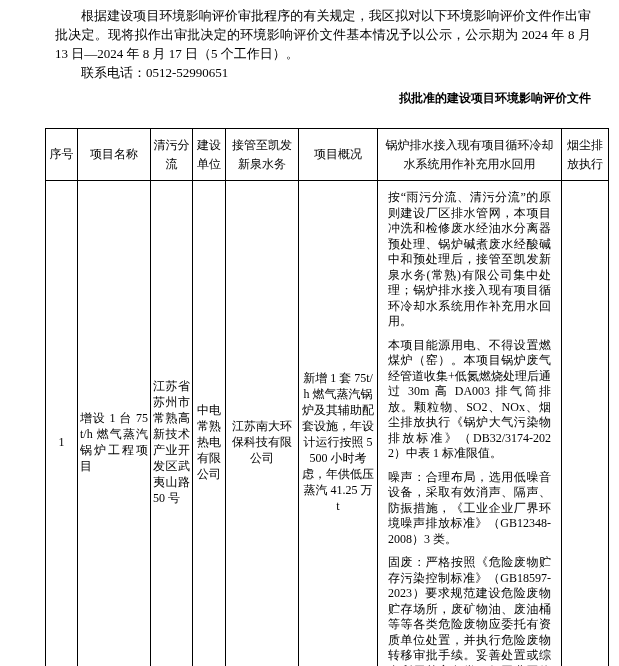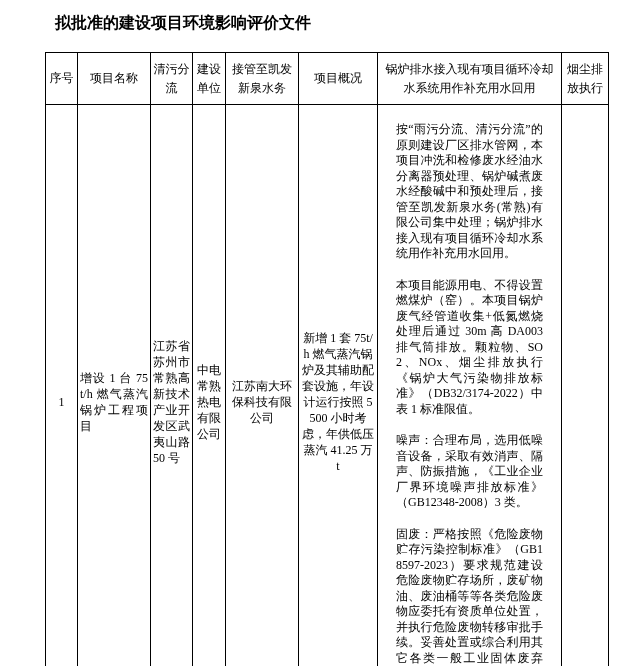--- a/index.html
+++ b/index.html
@@ -24,23 +24,23 @@
   .contact-line { text-indent: 2em; }
   .hearing { text-align: justify; text-indent: 2em; }
   .email-wavy {
     text-decoration: underline;
     text-decoration-style: wavy;
     text-decoration-color: #cc0000;
     text-decoration-thickness: 1px;
     text-underline-offset: 3px;
   }
   .table-title {
-    text-align: left;
+    text-align: right;
     font-weight: bold;
-    font-size: 16px;
+    font-size: 12px;
     margin-top: 7px !important;
   }
 
   
   table.approval {
     border-collapse: collapse;
     table-layout: fixed;
     margin: 20px 0 0 45px;
     width: 563px;
     font-size: 12px;
@@ -65,29 +65,31 @@
   td.c-unit    { text-align: center; }
   td.c-agency  { text-align: center; }
   td.c-overview{ text-align: center; padding: 2px 2px; }
   td.c-measures{
     vertical-align: top;
     text-align: justify;
     text-justify: inter-character;
     padding: 1px 3px;
     line-height: 15.5px;
   }
-  td.c-measures p { margin: 16px; }
+  td.c-measures p { margin: 8px; }
   tr.row-main > td { height: 429px; }
 </style>
 </head>
 <body>
 
 <div class="page">
 
   <div class="doc-text">
+    <p class="para-justify">根据建设项目环境影响评价审批程序的有关规定，我区拟对以下环境影响评价文件作出审批决定。现将拟作出审批决定的环境影响评价文件基本情况予以公示，公示期为 2024 年 8 月 13 日—2024 年 8 月 17 日（5 个工作日）。</p>
+    <p class="contact-line"><span>联系电话：</span><span>0512-52990651</span></p>
     <p class="table-title">拟批准的建设项目环境影响评价文件</p>
   </div>
 
   <table class="approval">
     <colgroup>
       <col style="width:32px">
         <col style="width:73px">
         <col style="width:42px">
         <col style="width:33px">
       <col style="width:73px">

